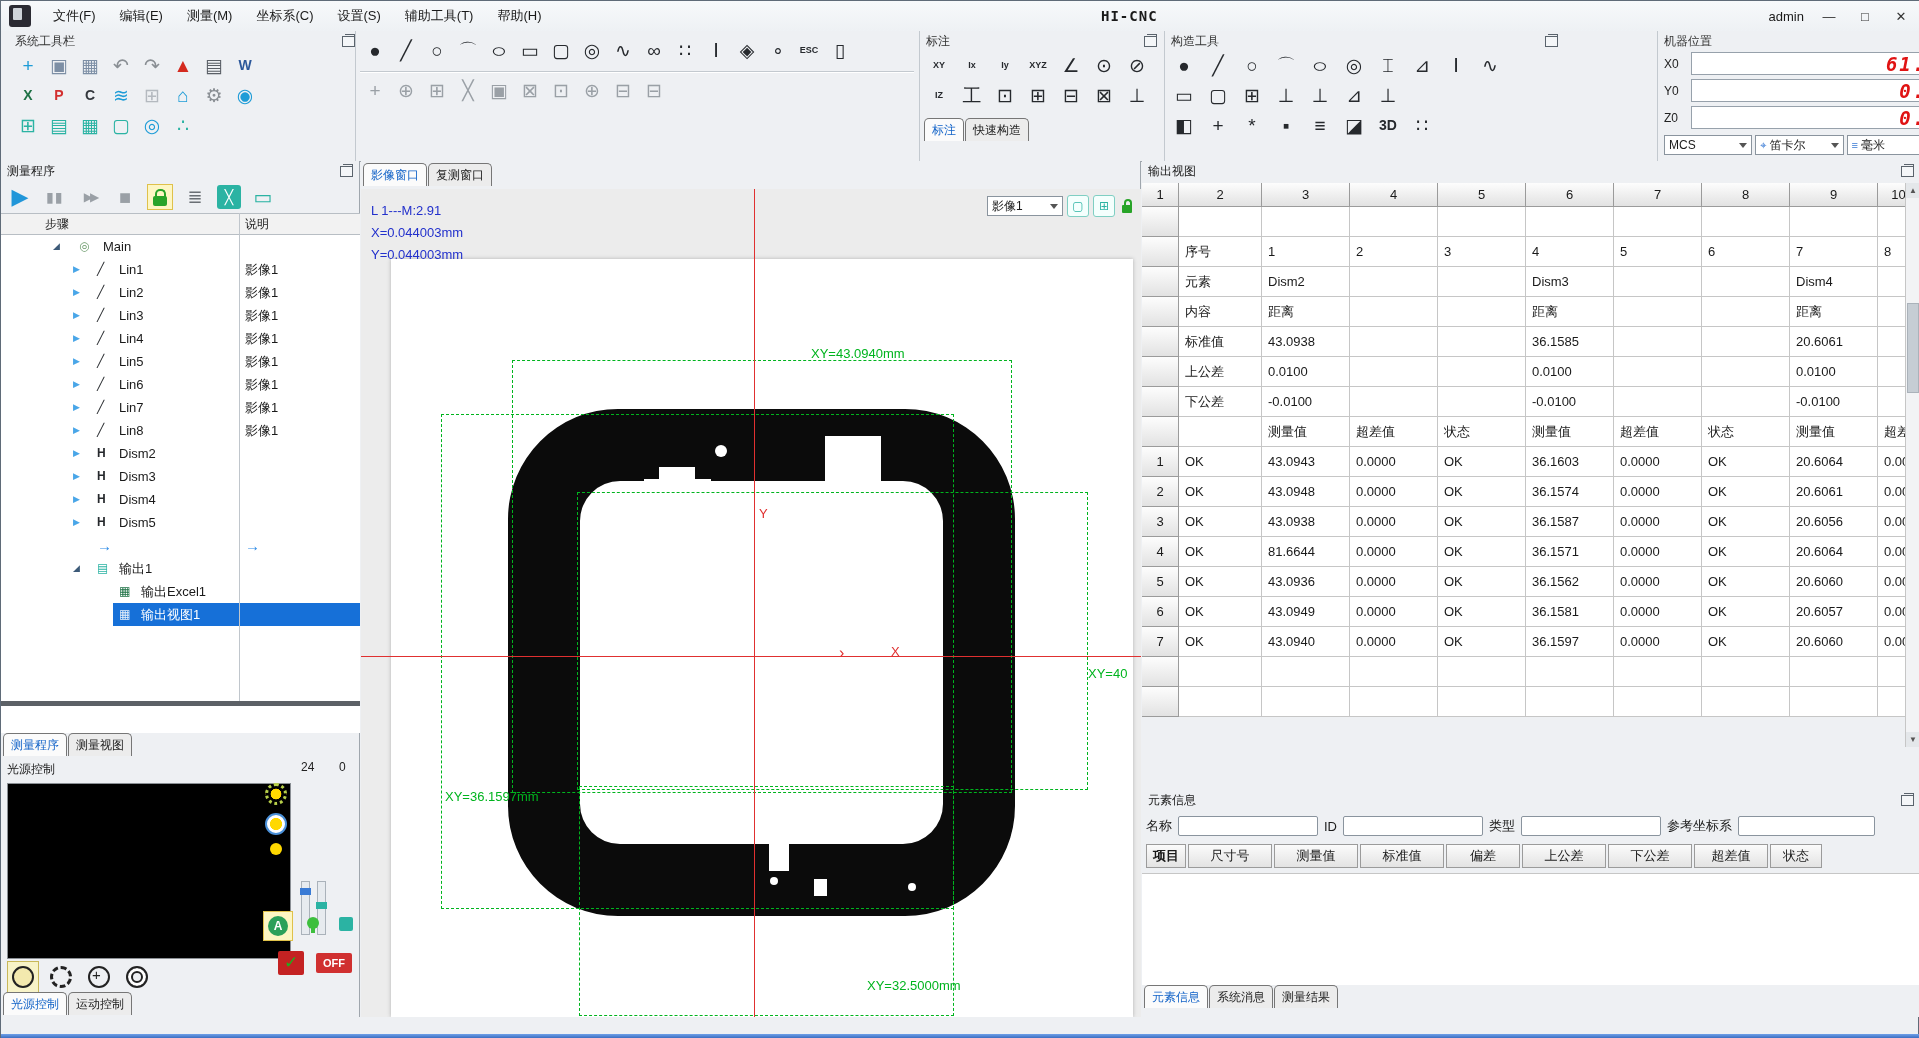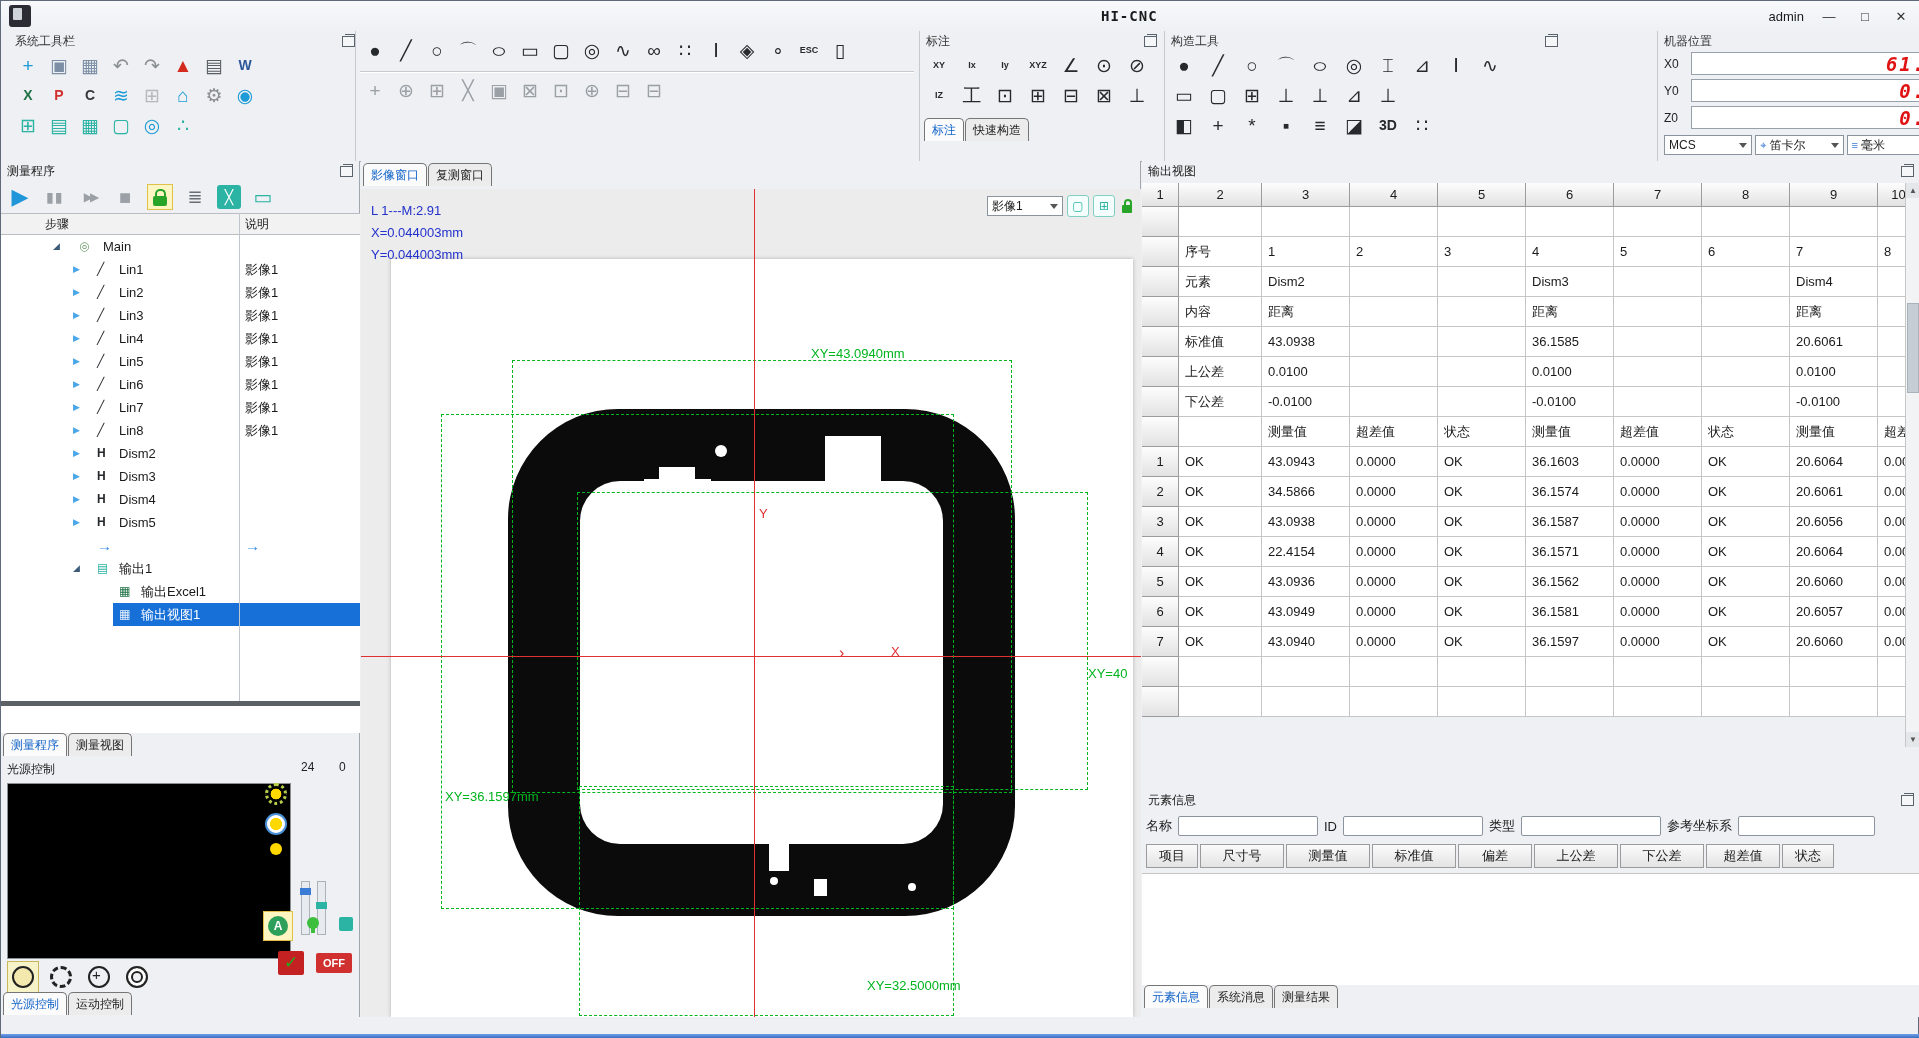--- a/index.html
+++ b/index.html
@@ -141,20 +141,21 @@
   #edge-btn{height:15px;line-height:15px;padding:0 8px;background:linear-gradient(#fbfbfb,#e3e3e3);border:1px solid #9b9b9b;font-size:12px;}
   #bottom-accent{position:absolute;left:0;top:1033px;width:1919px;height:5px;background:linear-gradient(#6fa0e8,#2f62b8);}
 </style>
 </head>
 <body>
 
 <div id="app">
 
   <div id="titlebar">
     <div id="applogo"></div>
+    <div id="menubar"><span class="menu-item">文件(F)</span><span class="menu-item">编辑(E)</span><span class="menu-item">测量(M)</span><span class="menu-item">坐标系(C)</span><span class="menu-item">设置(S)</span><span class="menu-item">辅助工具(T)</span><span class="menu-item">帮助(H)</span></div>
     <div id="wintitle">HI-CNC</div>
     <div id="userarea">
       <span>admin</span>
       <span class="winbtn">—</span>
       <span class="winbtn">□</span>
       <span class="winbtn">✕</span>
     </div>
   </div>
 
   <div id="toolbars">
@@ -663,21 +664,21 @@
           <span class="oc" style="width: 88px;">OK</span>
           <span class="oc" style="width: 88px;">36.1603</span>
           <span class="oc" style="width: 88px;">0.0000</span>
           <span class="oc" style="width: 88px;">OK</span>
           <span class="oc" style="width: 88px;">20.6064</span>
           <span class="oc" style="width: 42px;">0.0000</span>
         </div>
         <div class="orow">
           <span class="oc oh" style="width: 37px;">2</span>
           <span class="oc" style="width: 83px;">OK</span>
-          <span class="oc" style="width: 88px;">34.5866</span>
+          <span class="oc" style="width: 88px;">43.0948</span>
           <span class="oc" style="width: 88px;">0.0000</span>
           <span class="oc" style="width: 88px;">OK</span>
           <span class="oc" style="width: 88px;">36.1574</span>
           <span class="oc" style="width: 88px;">0.0000</span>
           <span class="oc" style="width: 88px;">OK</span>
           <span class="oc" style="width: 88px;">20.6061</span>
           <span class="oc" style="width: 42px;">0.0000</span>
         </div>
         <div class="orow">
           <span class="oc oh" style="width: 37px;">3</span>
@@ -687,21 +688,21 @@
           <span class="oc" style="width: 88px;">OK</span>
           <span class="oc" style="width: 88px;">36.1587</span>
           <span class="oc" style="width: 88px;">0.0000</span>
           <span class="oc" style="width: 88px;">OK</span>
           <span class="oc" style="width: 88px;">20.6056</span>
           <span class="oc" style="width: 42px;">0.0000</span>
         </div>
         <div class="orow">
           <span class="oc oh" style="width: 37px;">4</span>
           <span class="oc" style="width: 83px;">OK</span>
-          <span class="oc" style="width: 88px;">22.4154</span>
+          <span class="oc" style="width: 88px;">81.6644</span>
           <span class="oc" style="width: 88px;">0.0000</span>
           <span class="oc" style="width: 88px;">OK</span>
           <span class="oc" style="width: 88px;">36.1571</span>
           <span class="oc" style="width: 88px;">0.0000</span>
           <span class="oc" style="width: 88px;">OK</span>
           <span class="oc" style="width: 88px;">20.6064</span>
           <span class="oc" style="width: 42px;">0.0000</span>
         </div>
         <div class="orow">
           <span class="oc oh" style="width: 37px;">5</span>
@@ -778,21 +779,21 @@
         <span>名称</span>
         <input class="ei-input" style="width: 140px;">
         <span>ID</span>
         <input class="ei-input" style="width: 140px;">
         <span>类型</span>
         <input class="ei-input" style="width: 140px;">
         <span>参考坐标系</span>
         <input class="ei-input" style="width: 137px;">
       </div>
     <div id="ei-btns">
-        <span class="ei-btn" style="width: 52px;">项目</span>
+        <span class="ei-btn" style="width: 40px; font-weight: bold;">项目</span>
         <span class="ei-btn" style="width: 84px;">尺寸号</span>
         <span class="ei-btn" style="width: 84px;">测量值</span>
         <span class="ei-btn" style="width: 84px;">标准值</span>
         <span class="ei-btn" style="width: 74px;">偏差</span>
         <span class="ei-btn" style="width: 84px;">上公差</span>
         <span class="ei-btn" style="width: 84px;">下公差</span>
         <span class="ei-btn" style="width: 74px;">超差值</span>
         <span class="ei-btn" style="width: 52px;">状态</span>
       </div>
     <div id="ei-white"></div>

